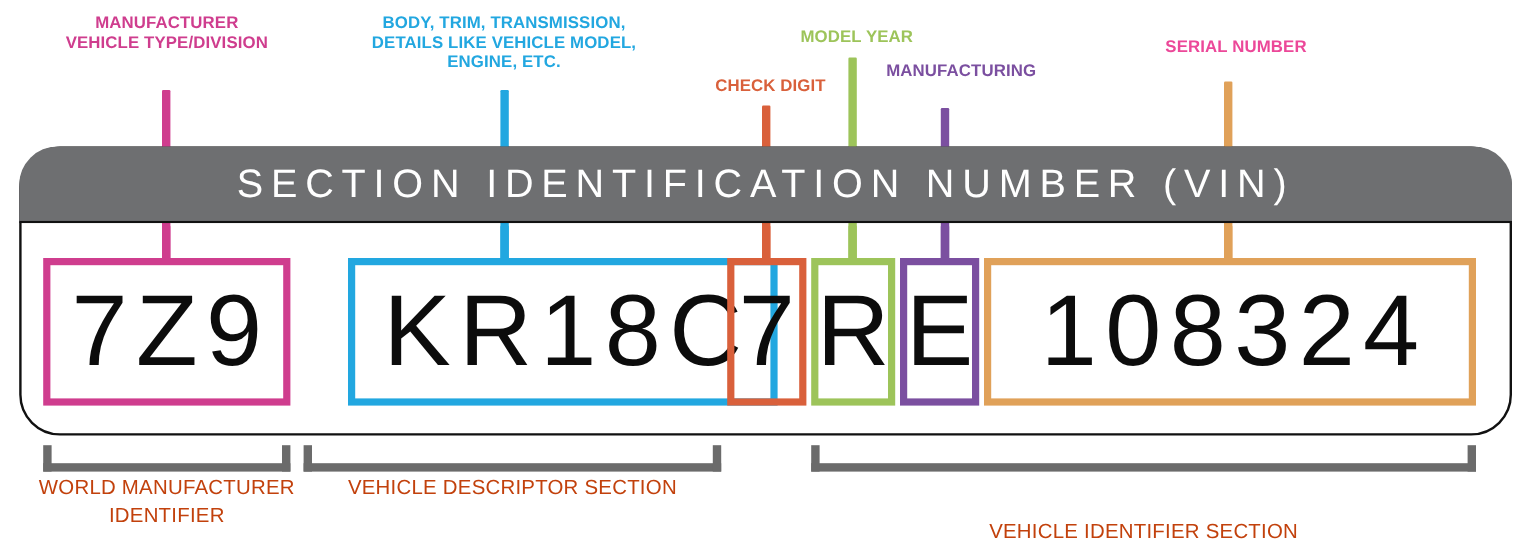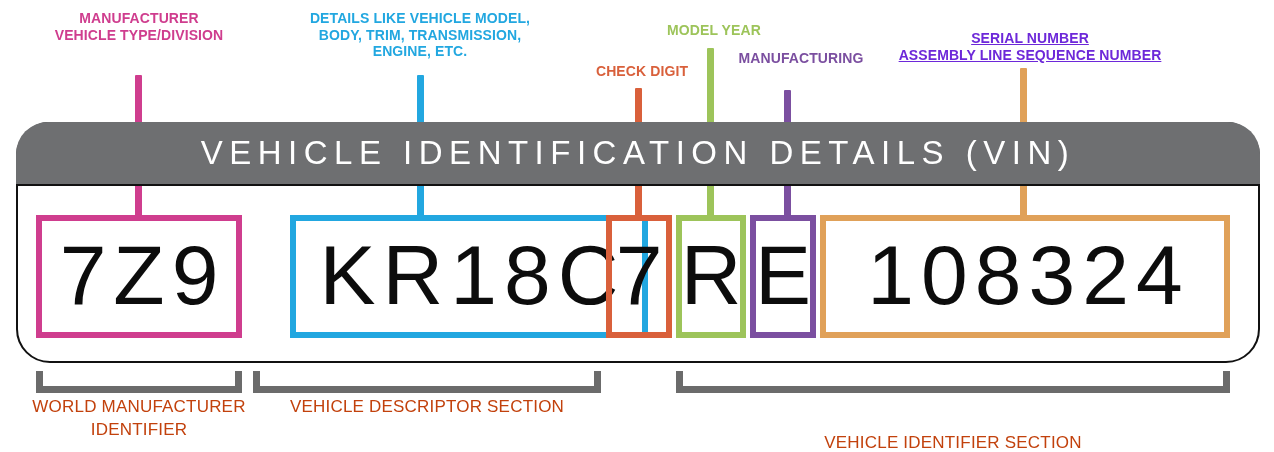--- a/index.html
+++ b/index.html
@@ -52,60 +52,59 @@
 <body>
 
 <div class="stage">
 
   <div class="callout" style="left:18px;top:10px;width:242px;font-size:14px;color:#cf3d8e;">
     <span>MANUFACTURER</span>
     <span>VEHICLE TYPE/DIVISION</span>
   </div>
 
   <div class="callout" style="left:294px;top:10px;width:252px;font-size:14px;color:#22a7e0;">
+    <span>BODY, TRIM, TRANSMISSION,</span>
     <span>DETAILS LIKE VEHICLE MODEL,</span>
-    <span>BODY, TRIM, TRANSMISSION,</span>
     <span>ENGINE, ETC.</span>
   </div>
 
   <div class="callout" style="left:562px;top:63px;width:160px;font-size:14px;color:#d9603b;">
     <span>CHECK DIGIT</span>
   </div>
 
   <div class="callout" style="left:634px;top:22px;width:160px;font-size:14px;color:#9dc45a;text-align:center;">
     <span>MODEL YEAR</span>
   </div>
 
   <div class="callout" style="left:720px;top:50px;width:162px;font-size:14px;color:#7b4fa0;">
     <span>MANUFACTURING</span>
   </div>
 
-  <div class="callout" style="left:870px;top:30px;width:320px;font-size:14px;color:#6d28d9;text-decoration:underline;">
+  <div class="callout" style="left:870px;top:30px;width:320px;font-size:14px;color:#ec4899;">
     <span>SERIAL NUMBER</span>
-    <span>ASSEMBLY LINE SEQUENCE NUMBER</span>
   </div>
 
   <div class="stem" style="left:135px;top:75px;height:50px;background:#cf3d8e;"></div>
   <div class="stem" style="left:417px;top:75px;height:50px;background:#22a7e0;"></div>
   <div class="stem" style="left:635px;top:88px;height:37px;background:#d9603b;"></div>
   <div class="stem" style="left:707px;top:48px;height:77px;background:#9dc45a;"></div>
   <div class="stem" style="left:784px;top:90px;height:35px;background:#7b4fa0;"></div>
   <div class="stem" style="left:1020px;top:68px;height:57px;background:#e0a159;"></div>
 
   <div class="card"></div>
 
   <div class="stem" style="left:135px;top:122px;height:98px;background:#cf3d8e;"></div>
   <div class="stem" style="left:417px;top:122px;height:98px;background:#22a7e0;"></div>
   <div class="stem" style="left:635px;top:122px;height:98px;background:#d9603b;"></div>
   <div class="stem" style="left:707px;top:122px;height:98px;background:#9dc45a;"></div>
   <div class="stem" style="left:784px;top:122px;height:98px;background:#7b4fa0;"></div>
   <div class="stem" style="left:1020px;top:122px;height:98px;background:#e0a159;"></div>
 
   <div class="titlebar">
-    <div class="ttl">VEHICLE IDENTIFICATION DETAILS (VIN)</div>
+    <div class="ttl">SECTION IDENTIFICATION NUMBER (VIN)</div>
   </div>
 
   <div class="stem" style="left:135px;top:188px;height:32px;background:#cf3d8e;"></div>
   <div class="stem" style="left:417px;top:188px;height:32px;background:#22a7e0;"></div>
   <div class="stem" style="left:635px;top:188px;height:32px;background:#d9603b;"></div>
   <div class="stem" style="left:707px;top:188px;height:32px;background:#9dc45a;"></div>
   <div class="stem" style="left:784px;top:188px;height:32px;background:#7b4fa0;"></div>
   <div class="stem" style="left:1020px;top:188px;height:32px;background:#e0a159;"></div>
 
   <div class="grp" style="left:36px;width:206px;border-color:#cf3d8e;align-items:center;">

